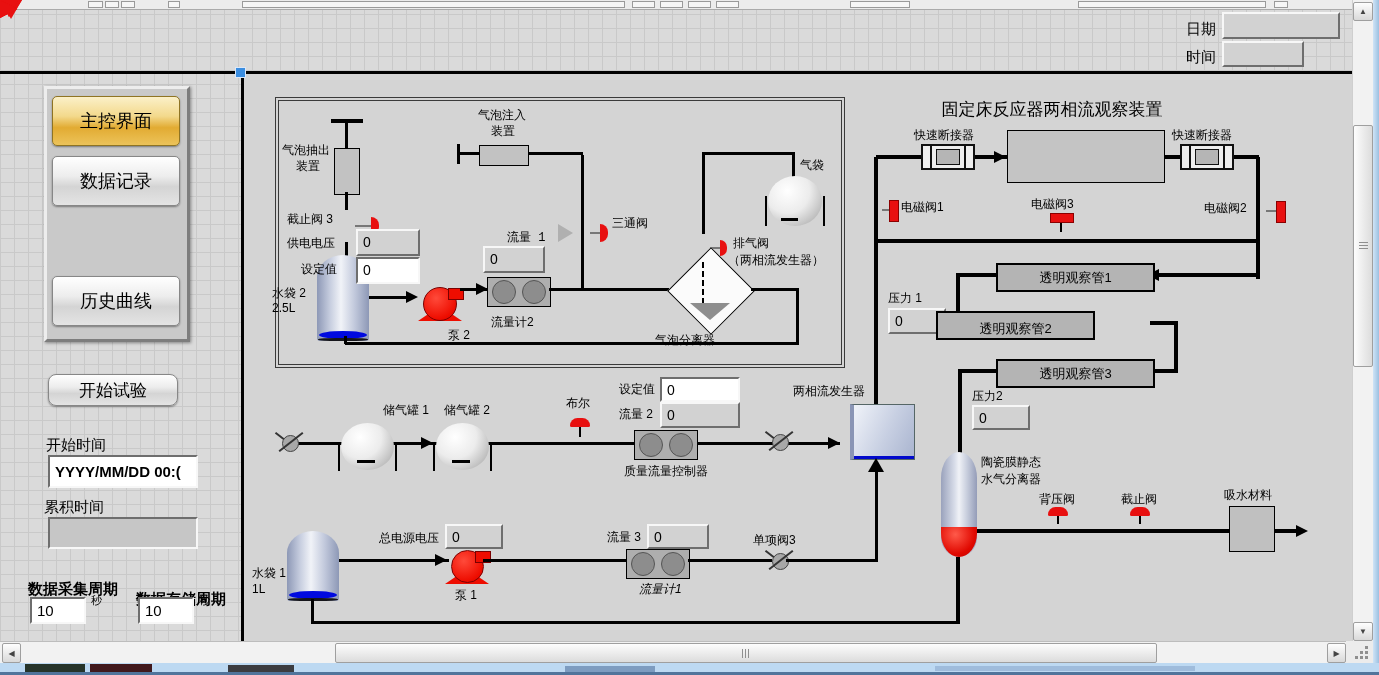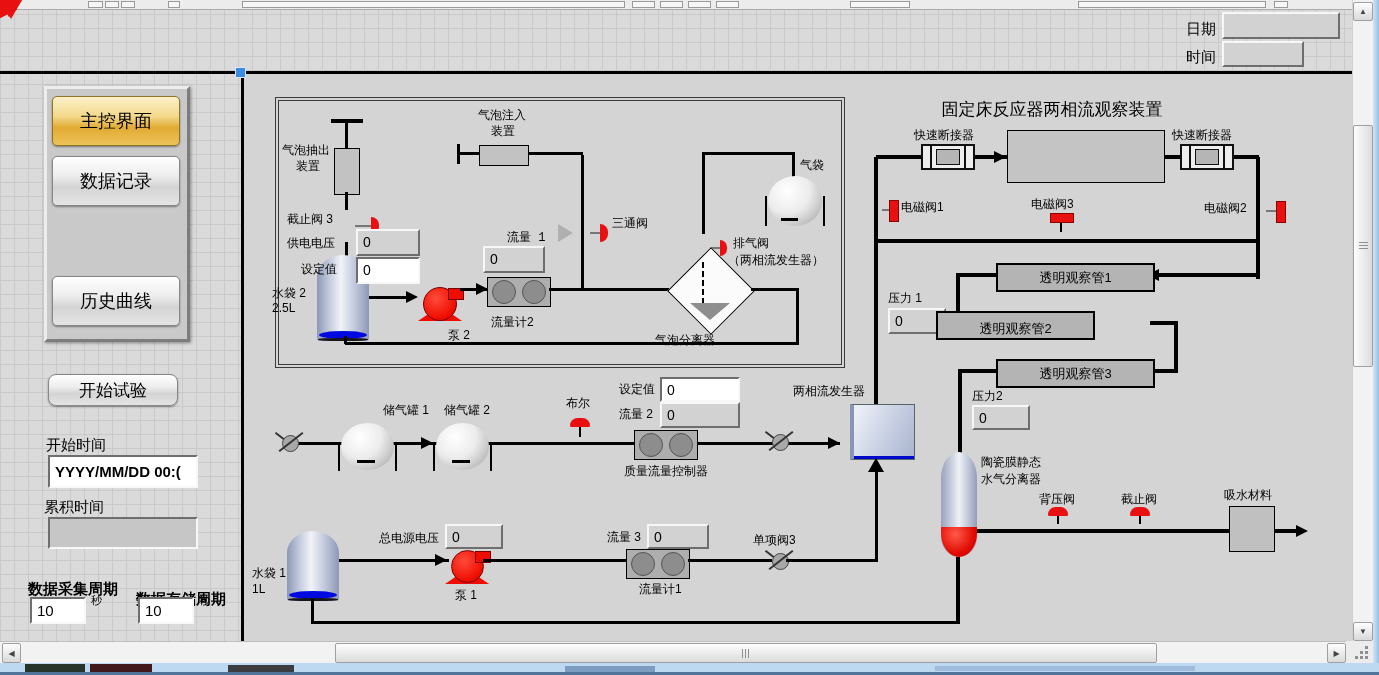--- a/index.html
+++ b/index.html
@@ -360,21 +360,21 @@
     <i class="pr" style="left:475px;top:551px;width:14px;height:10px;"></i>
   </div>
   <div class="lbl" style="left:455px;top:588px;">泵 1</div>
   <div class="pipe" style="left:483px;top:559px;width:145px;height:3px;"></div>
   <div class="lbl" style="left:607px;top:530px;">流量 3</div>
   <div class="fld ind" style="left:647px;top:524px;width:62px;height:25px;">0</div>
   <div class="meter" style="left:626px;top:549px;width:62px;height:28px;">
       <i style="left:4px;"></i>
       <i style="right:4px;"></i>
     </div>
-  <div class="lbl" style="left:639px;top:582px;">流量计1</div>
+  <div class="lbl" style="left:639px;top:582px;font-style:italic;">流量计1</div>
   <div class="pipe" style="left:688px;top:559px;width:84px;height:3px;"></div>
   <div class="lbl" style="left:753px;top:533px;">单项阀3</div>
   <div class="cvalve" style="left:768px;top:549px;">
       <i class="d2"></i>
       <i class="c"></i>
       <i class="d1"></i>
     </div>
   <div class="pipe" style="left:786px;top:559px;width:92px;height:3px;"></div>
   <div class="pipe" style="left:875px;top:470px;width:3px;height:92px;"></div>
   <div class="arr-u" style="left:868px;top:458px;"></div>

